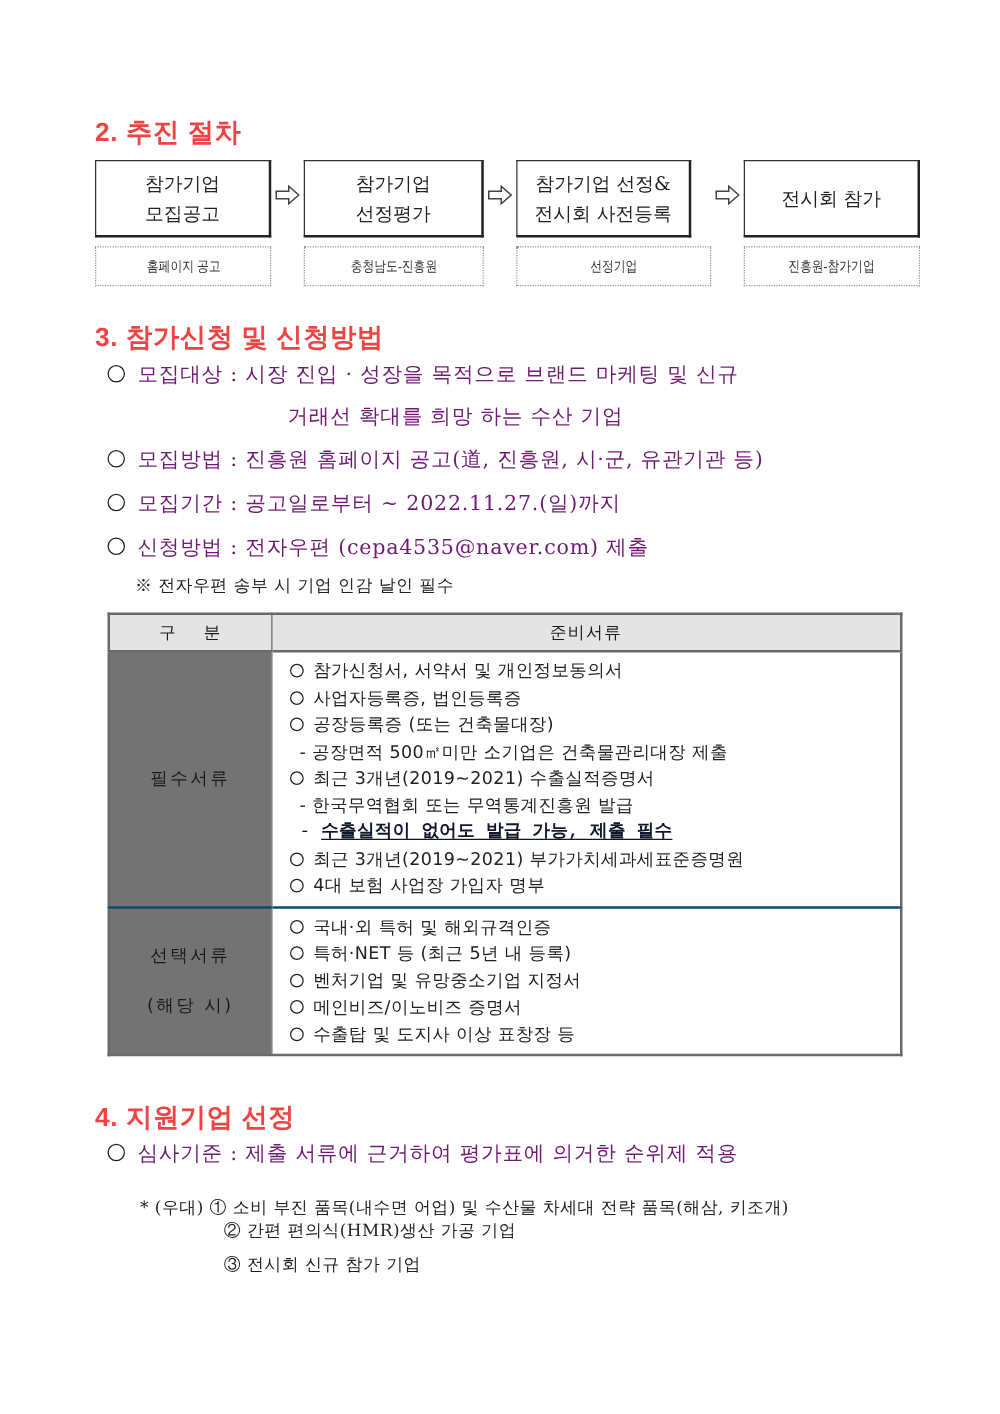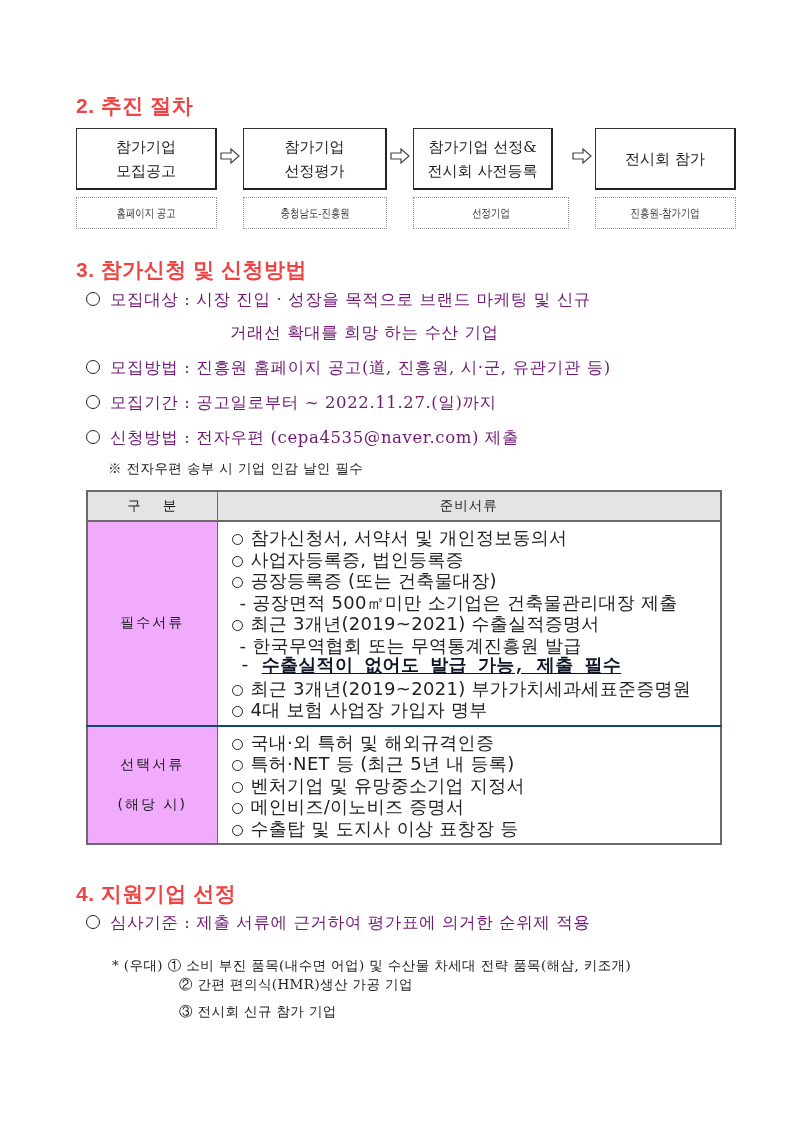--- a/index.html
+++ b/index.html
@@ -5,33 +5,33 @@
   * { box-sizing: border-box; margin: 0; padding: 0; }
   html, body { width: 800px; height: 1131px; background: #ffffff; }
   body { position: relative; font-family: "DejaVu Sans", "Liberation Sans", sans-serif; color: #1a1a1a; overflow: hidden; }
 
   .h2 { position: absolute; left: 76px; font-family: "Liberation Sans", "DejaVu Sans", sans-serif; font-weight: bold; font-size: 21px; letter-spacing: 0.5px; color: #ef4444; }
 
   
   .step { position: absolute; top: 128px; height: 62px; border: 1px solid #333; border-right: 2px solid #222; border-bottom: 2px solid #222;
           display: flex; flex-direction: column; align-items: center; justify-content: center; font-family: "DejaVu Serif", serif; font-size: 15px; line-height: 24px; color: #222; text-align: center; }
   .sub { position: absolute; top: 197px; height: 32px; border: 1px dotted #999; display: flex; align-items: center; justify-content: center;
-         font-family: Liberation Sans, sans-serif; font-size: 11.5px; color: #333; transform-origin: center; }
+         font-family: Liberation Serif, serif; font-size: 11.5px; color: #333; transform-origin: center; }
   .sub span { display: inline-block; transform: scaleX(0.82); }
   .arrow { position: absolute; top: 148px; width: 20px; height: 16px; }
 
   .line { position: absolute; font-family: "DejaVu Serif", serif; font-size: 16.5px; color: #701a75; white-space: nowrap; letter-spacing: 0.6px; }
   .bullet { display: inline-block; width: 14px; height: 14px; border: 1.6px solid #222; border-radius: 50%; vertical-align: -1px; margin-right: 10px; }
   .small-line { position: absolute; font-family: "DejaVu Serif", serif; font-size: 13.5px; color: #222; white-space: nowrap; letter-spacing: 0.4px; }
 
   
   table { position: absolute; left: 86px; top: 490px; width: 636px; border-collapse: collapse; border: 2px solid #6a6a6a; }
   th { background: #e4e4e4; height: 30px; font-weight: normal; font-size: 13.5px; border: 1px solid #6a6a6a; border-bottom: 2px solid #6a6a6a; letter-spacing: 1px; font-family: "DejaVu Sans", sans-serif; }
-  td { border: 1px solid #6a6a6a; font-size: 18px; font-family: "DejaVu Sans", sans-serif; vertical-align: middle; }
-  td.cat { width: 130px; background: #f0abfc; text-align: center; font-size: 14px; letter-spacing: 2px; }
+  td { border: 1px solid #6a6a6a; font-size: 14px; font-family: "DejaVu Sans", sans-serif; vertical-align: middle; }
+  td.cat { width: 130px; background: #737373; text-align: center; font-size: 14px; letter-spacing: 2px; }
   td.docs { padding: 5px 0 4px 14px; }
   .doc { height: 21.5px; line-height: 21.5px; white-space: nowrap; letter-spacing: 0.3px; color: #222; }
   .doc .ob { display: inline-block; width: 11px; height: 11px; border: 1.4px solid #222; border-radius: 50%; margin-right: 8px; vertical-align: -1px; }
   .doc.dash { padding-left: 8px; }
   .doc.link { color: #0f172a; font-family: Liberation Mono, monospace; }
   .doc.link .u { text-decoration: underline; text-underline-offset: 2px; font-weight: bold; }
   .tbl-section-divider td { border-top: 2px solid #0c4a6e; }
 </style>
 </head>
 <body>

